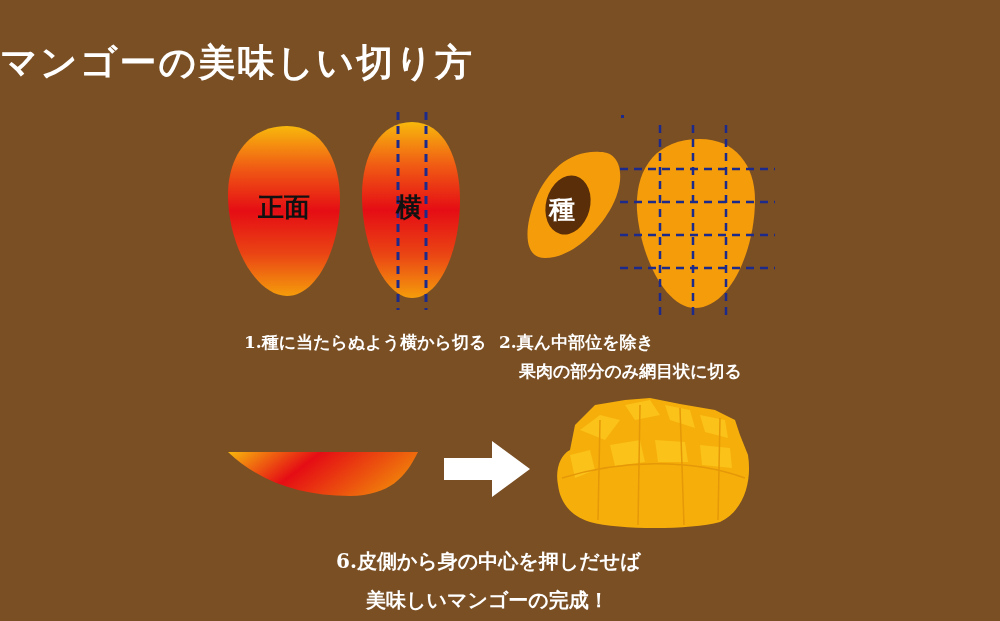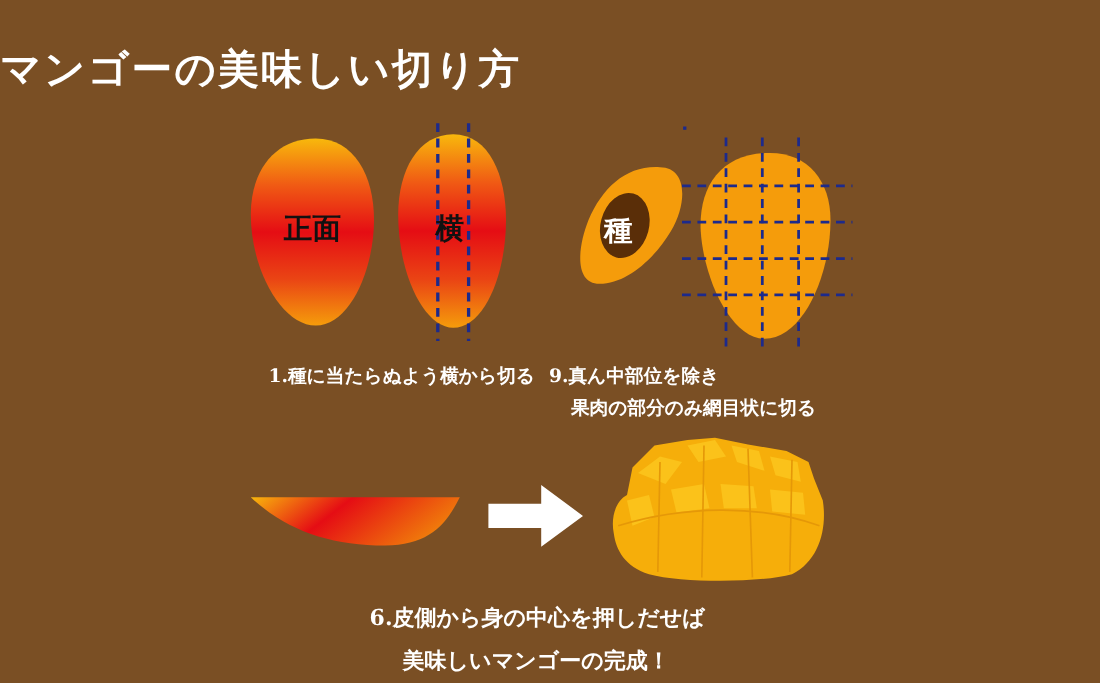--- a/index.html
+++ b/index.html
@@ -100,17 +100,17 @@
       <path d="M720,418 L718,520"></path>
     </g>
   </g>
 </svg>
 
 <div class="abs lbl-dark" style="left:258px; top:190px;">正面</div>
 <div class="abs lbl-dark" style="left:396px; top:190px;">横</div>
 <div class="abs lbl-light" style="left:549px; top:192px;">種</div>
 
 <div class="abs caption" style="left:224px; top:331px;margin-left:20px;">1.種に当たらぬよう横から切る</div>
-<div class="abs caption" style="left:499px; top:331px;">9.真ん中部位を除き</div>
+<div class="abs caption" style="left:499px; top:331px;">2.真ん中部位を除き</div>
 <div class="abs caption" style="left:519px; top:360px;">果肉の部分のみ網目状に切る</div>
 
 <div class="abs caption" style="left:336px; top:548px; font-size:20px; line-height:26px;">6.皮側から身の中心を押しだせば</div>
 <div class="abs caption" style="left:366px; top:574px; font-size:20px; line-height:26px;margin-top:13px;">美味しいマンゴーの完成！</div>
 
 </body></html>

